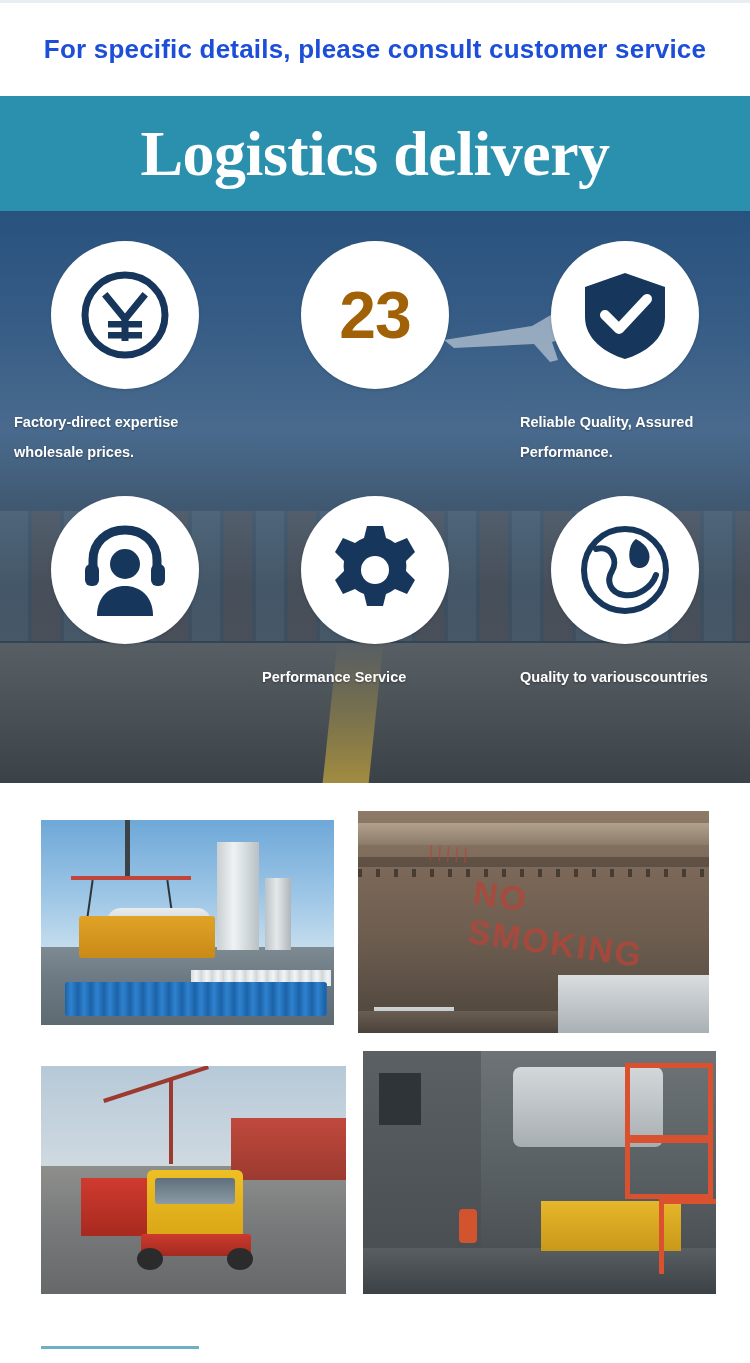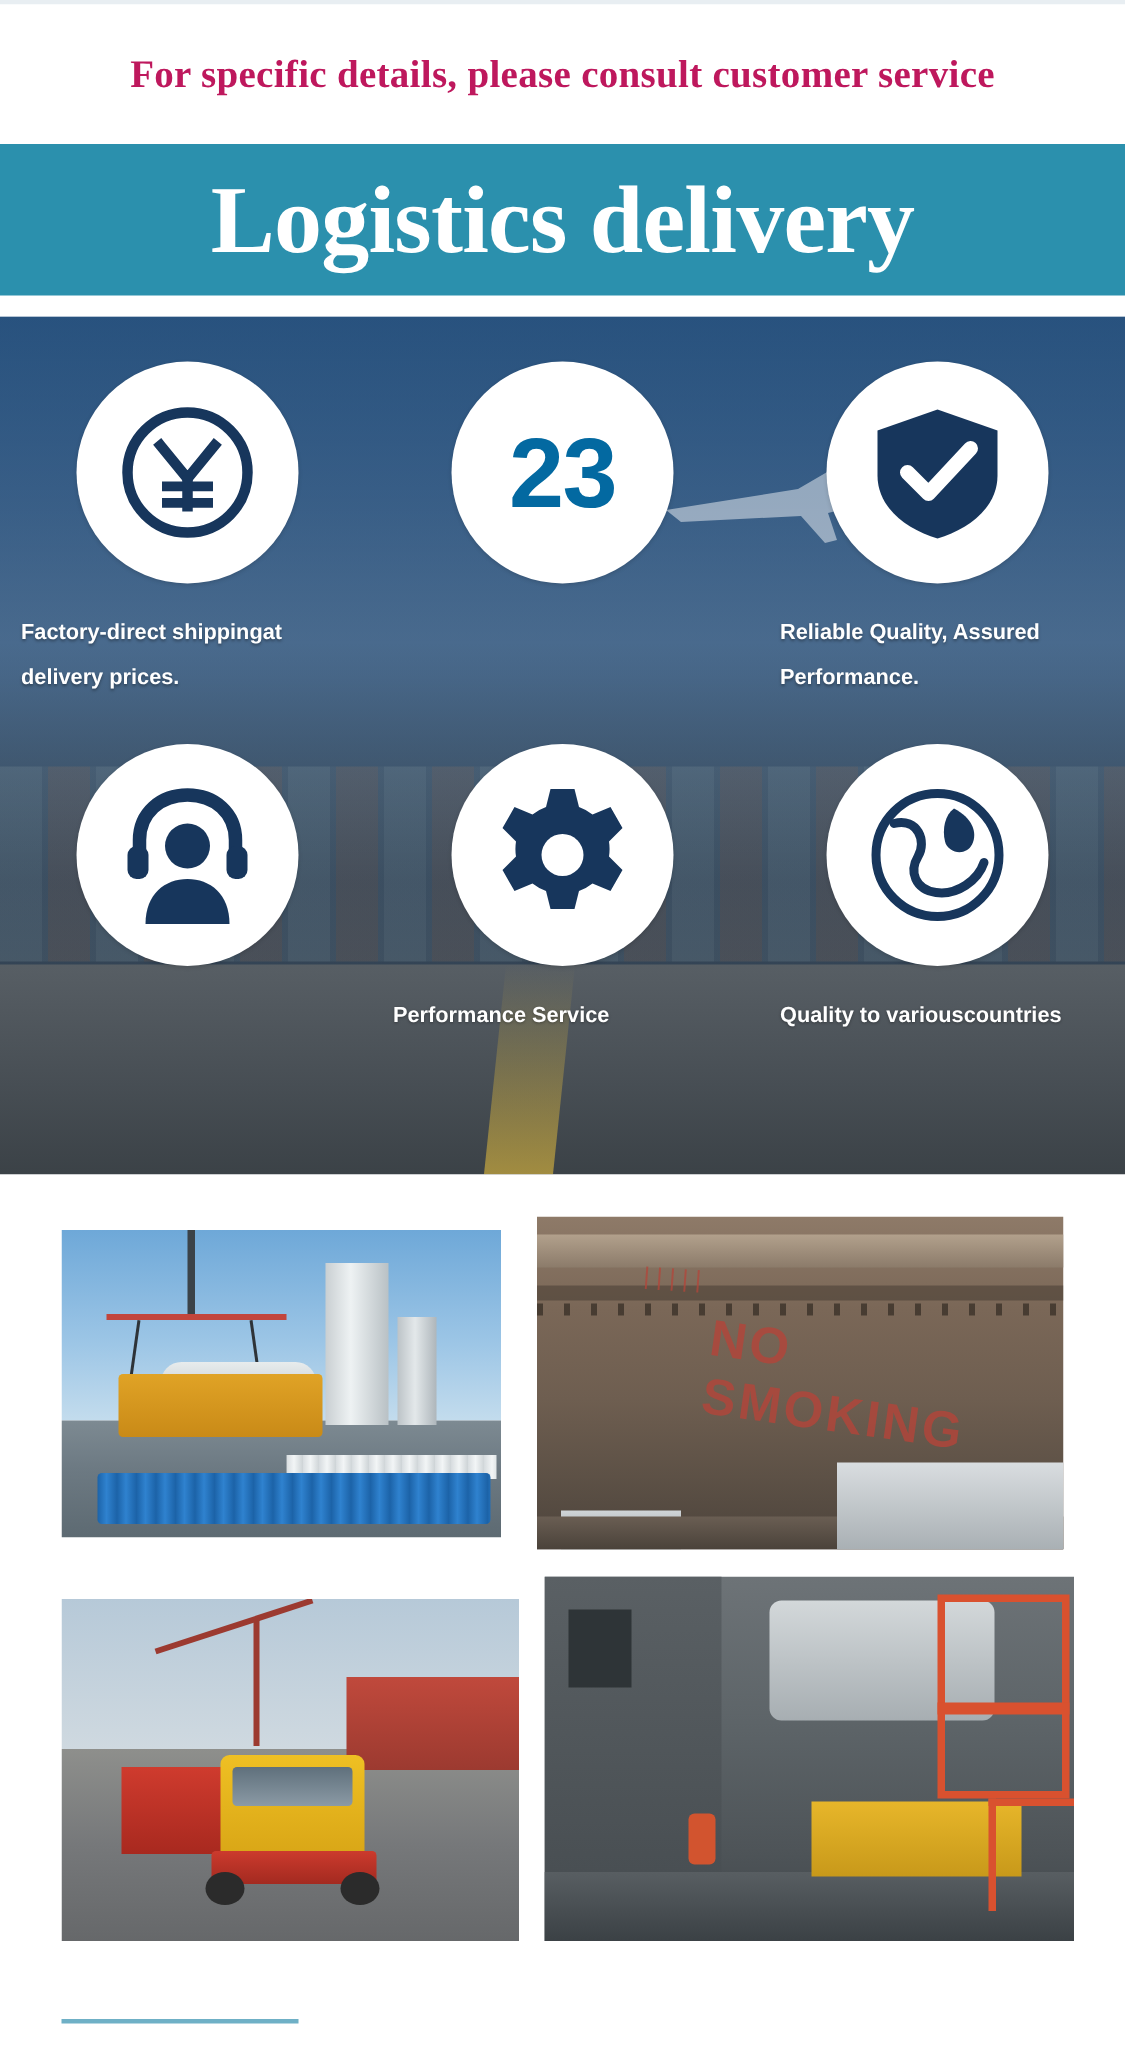--- a/index.html
+++ b/index.html
@@ -41,33 +41,33 @@
     width: 750px;
     height: 93px;
     display: flex;
     align-items: center;
     justify-content: center;
     background: #ffffff;
   }
   .consult-text {
     font-size: 26px;
     font-weight: bold;
-    color: #be185d;
+    color: #1d4ed8;
     letter-spacing: 0.2px;
     text-align: center;
-    font-family: Liberation Serif, serif;
+    font-family: Liberation Sans, sans-serif;
   }
 
   
   .title-band {
     position: absolute;
     top: 96px;
     left: 0;
     width: 750px;
-    height: 101px;
+    height: 115px;
     background: #2b90ad;
     display: flex;
     align-items: center;
     justify-content: center;
   }
   .title-text {
     font-size: 64px;
     line-height: 64px;
     font-weight: bold;
     color: #ffffff;
@@ -156,21 +156,21 @@
     background: #ffffff;
     display: flex;
     align-items: center;
     justify-content: center;
     box-shadow: 0 1px 3px rgba(0,0,0,0.15);
   }
   .circle svg { display: block; }
   .circle .num {
     font-size: 66px;
     font-weight: bold;
-    color: #0369a1;
+    color: #a16207;
     font-family: "Liberation Sans", sans-serif;
     letter-spacing: -1px;
   }
   .feature-text {
     margin-top: 18px;
     width: 230px;
     color: #ffffff;
     font-size: 14.5px;
     font-weight: bold;
     line-height: 30px;
@@ -331,21 +331,21 @@
       <div class="feature c1">
         <div class="circle">
           <svg width="96" height="96" viewBox="0 0 96 96">
             <circle cx="48" cy="48" r="40" fill="none" stroke="#17365c" stroke-width="7"></circle>
             <path d="M30 30 L48 52 L66 30" fill="none" stroke="#17365c" stroke-width="7" stroke-linecap="square"></path>
             <rect x="31" y="54" width="34" height="6.5" fill="#17365c"></rect>
             <rect x="31" y="65" width="34" height="6.5" fill="#17365c"></rect>
             <rect x="44.5" y="50" width="7" height="24" fill="#17365c"></rect>
           </svg>
         </div>
-        <div class="feature-text">Factory-direct shippingat delivery prices.</div>
+        <div class="feature-text">Factory-direct expertise wholesale prices.</div>
       </div>
 
       <div class="feature c2">
         <div class="circle">
           <span class="num">23</span>
         </div>
       </div>
 
       <div class="feature c3">
         <div class="circle">

